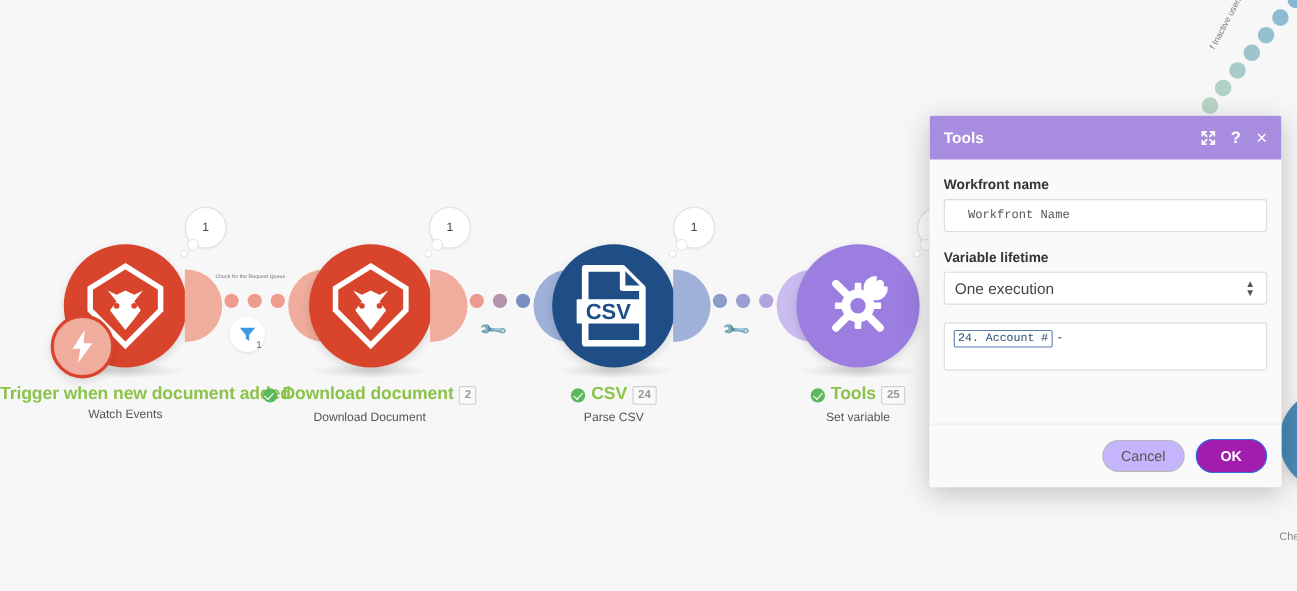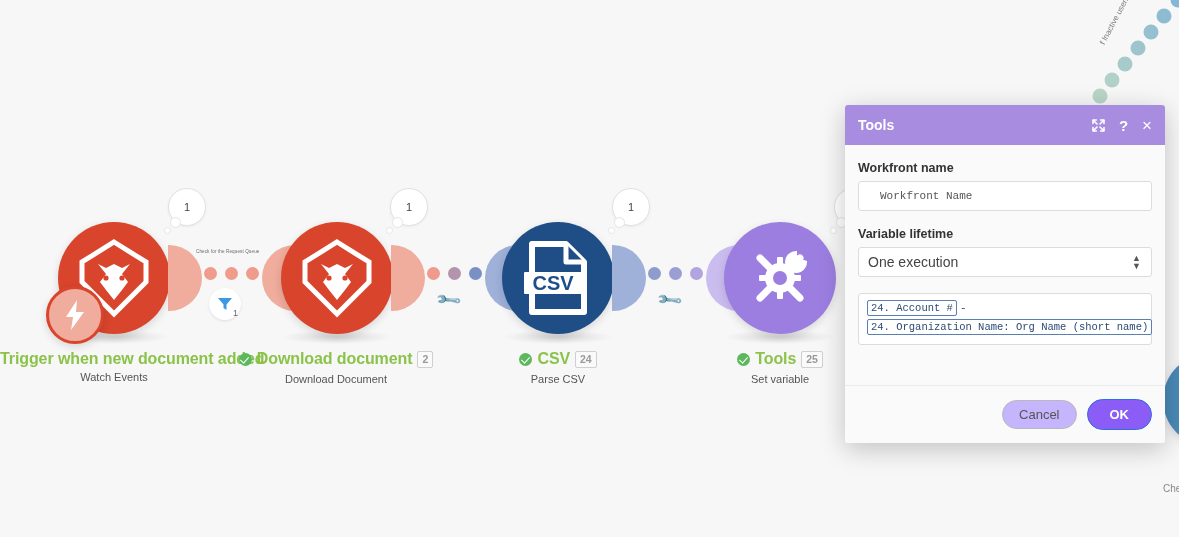--- a/index.html
+++ b/index.html
@@ -257,21 +257,21 @@
     font-size: 13px;
     cursor: pointer;
     display: inline-flex; align-items: center; justify-content: center;
   }
   .btn.cancel {
     background: #c4b5fd; color: #555;
     border: 1px solid #b9b9b9;
     padding: 6px 16px;
   }
   .btn.ok {
-    background: #8b5cf6; color: #fff;
+    background: #a21caf; color: #fff;
     border: 1px solid #2b6fe0;
     padding: 7px 22px;
     font-weight: bold;
   }
 
   .corner-text {
     position: absolute;
     font-size: 10px;
     color: #888;
   }
@@ -472,23 +472,20 @@
       <div class="selectbox">
         <span>One execution</span>
         <span class="arrows">▲<br>▼</span>
       </div>
 
       <div class="valuebox">
         <div class="tokline">
           <span class="token">24. Account #</span>
           <span class="tok-tail">-</span>
         </div>
-        <div class="tokline">
-          <span class="token">24. Organization Name: Org Name  (short name)</span>
-        </div>
       </div>
     </div>
 
     <div id="dlg-footer">
       <button class="btn cancel">Cancel</button>
       <button class="btn ok">OK</button>
     </div>
   </div>
 
 </div>

